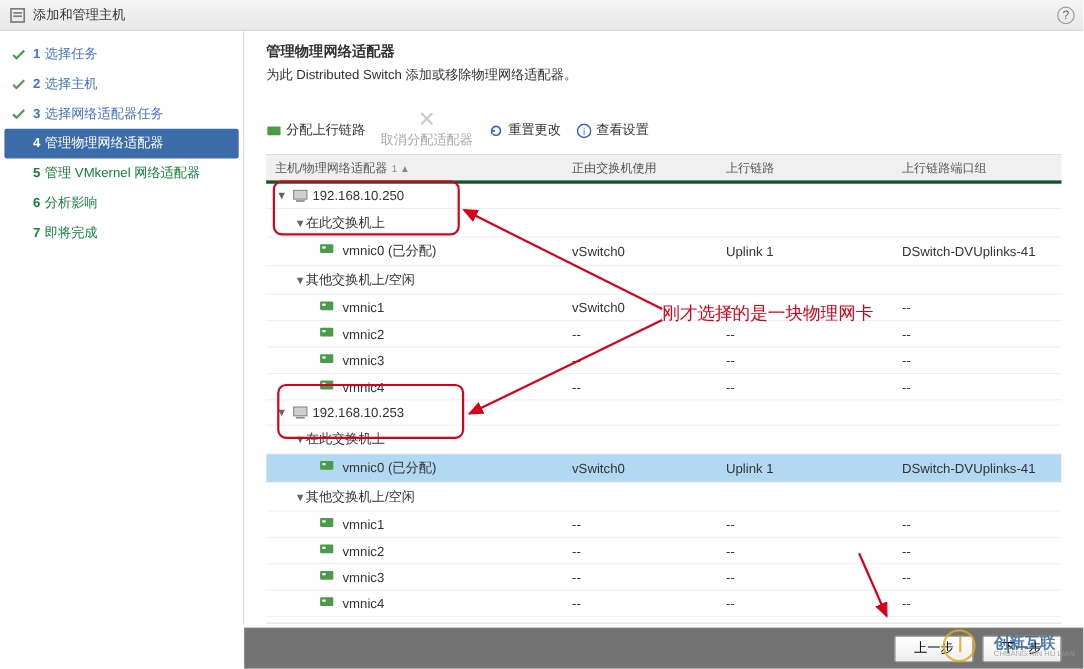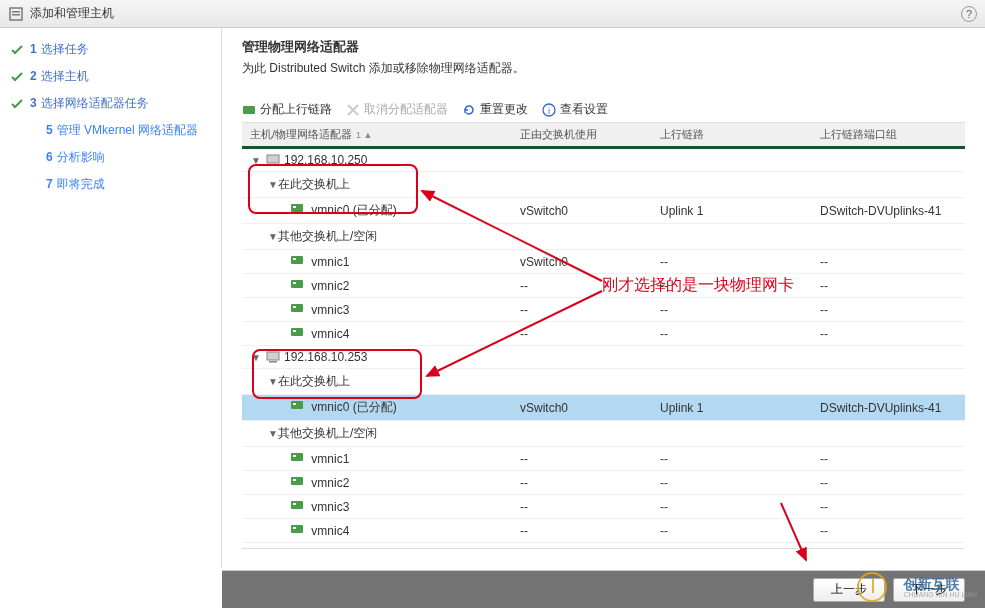--- a/index.html
+++ b/index.html
@@ -5,30 +5,30 @@
 * { box-sizing: border-box; margin: 0; padding: 0; }
 body { font-family: Arial, "Microsoft YaHei", sans-serif; font-size: 12px; color: #333; background: #fff; width: 985px; height: 608px; overflow: hidden; position: relative; }
 .titlebar { height: 28px; background: linear-gradient(#f5f5f5, #e8e8e8); border-bottom: 1px solid #ccc; display: flex; align-items: center; padding: 0 8px; position: relative; }
 .titlebar .icon { width: 16px; height: 16px; margin-right: 6px; }
 .help-icon { position: absolute; right: 8px; top: 6px; width: 16px; height: 16px; border: 1px solid #999; border-radius: 50%; display: flex; align-items: center; justify-content: center; font-size: 11px; color: #666; cursor: pointer; }
 .content { display: flex; height: 540px; }
 .sidebar { width: 222px; border-right: 1px solid #ddd; padding-top: 8px; background: #fff; }
 .step { display: flex; align-items: center; padding: 5px 10px; color: #4472c4; font-size: 12px; cursor: pointer; }
 .step.done { color: #4472c4; }
 .step.current { background: #3b6ca8; color: #fff; border-radius: 2px; margin: 0 4px; padding: 5px 6px; }
-.step.future { color: #3b82f6; cursor: default; gap: 16px; }
+.step.future { color: #15803d; cursor: default; }
 .check { width: 14px; height: 14px; margin-right: 6px; display: inline-flex; align-items: center; justify-content: center; }
 .check svg { width: 12px; height: 12px; }
 .num { font-weight: bold; margin-right: 4px; }
 .main { flex: 1; padding: 10px 20px; position: relative; }
 .page-title { font-size: 13px; font-weight: bold; color: #333; margin-bottom: 4px; }
 .page-desc { font-size: 12px; color: #333; margin-bottom: 20px; }
 .toolbar { display: flex; align-items: center; gap: 14px; padding: 4px 0; border-bottom: 1px solid #ddd; margin-bottom: 0; }
 .tool-btn { display: flex; align-items: center; gap: 4px; font-size: 12px; color: #333; cursor: pointer; }
-.tool-btn.disabled { color: #aaa; cursor: default; }
+.tool-btn.disabled { color: #aaa; cursor: default; flex-direction: column; }
 .tool-icon { width: 14px; height: 14px; display: inline-block; }
 .table-header { display: flex; background: #f0f0f0; border-bottom: 3px solid #14532d; font-size: 11px; color: #555; }
 .th, .td { padding: 4px 8px; }
 .col-name { width: 270px; display: flex; align-items: center; }
 .col-switch { width: 140px; }
 .col-uplink { width: 160px; }
 .col-port { flex: 1; }
 .sort-icon { font-size: 9px; margin-left: 4px; color: #888; }
 .tree-body { height: 400px; overflow: auto; border-bottom: 1px solid #ddd; }
 .row { display: flex; align-items: center; min-height: 23px; font-size: 12px; border-bottom: 1px solid #f0f0f0; }
@@ -81,20 +81,24 @@
         </span>
         <span><span class="num">2</span>选择主机</span>
       </div>
       <div class="step done">
         <span class="check">
           <svg viewBox="0 0 12 12">
             <path d="M1 6l3 3 7-7" fill="none" stroke="#4a9b4a" stroke-width="2"></path>
           </svg>
         </span>
         <span><span class="num">3</span>选择网络适配器任务</span>
+      </div>
+      <div class="step current">
+        <span class="check"></span>
+        <span><span class="num">4</span>管理物理网络适配器</span>
       </div>
       <div class="step future">
         <span class="check"></span>
         <span><span class="num">5</span>管理 VMkernel 网络适配器</span>
       </div>
       <div class="step future">
         <span class="check"></span>
         <span><span class="num">6</span>分析影响</span>
       </div>
       <div class="step future">

